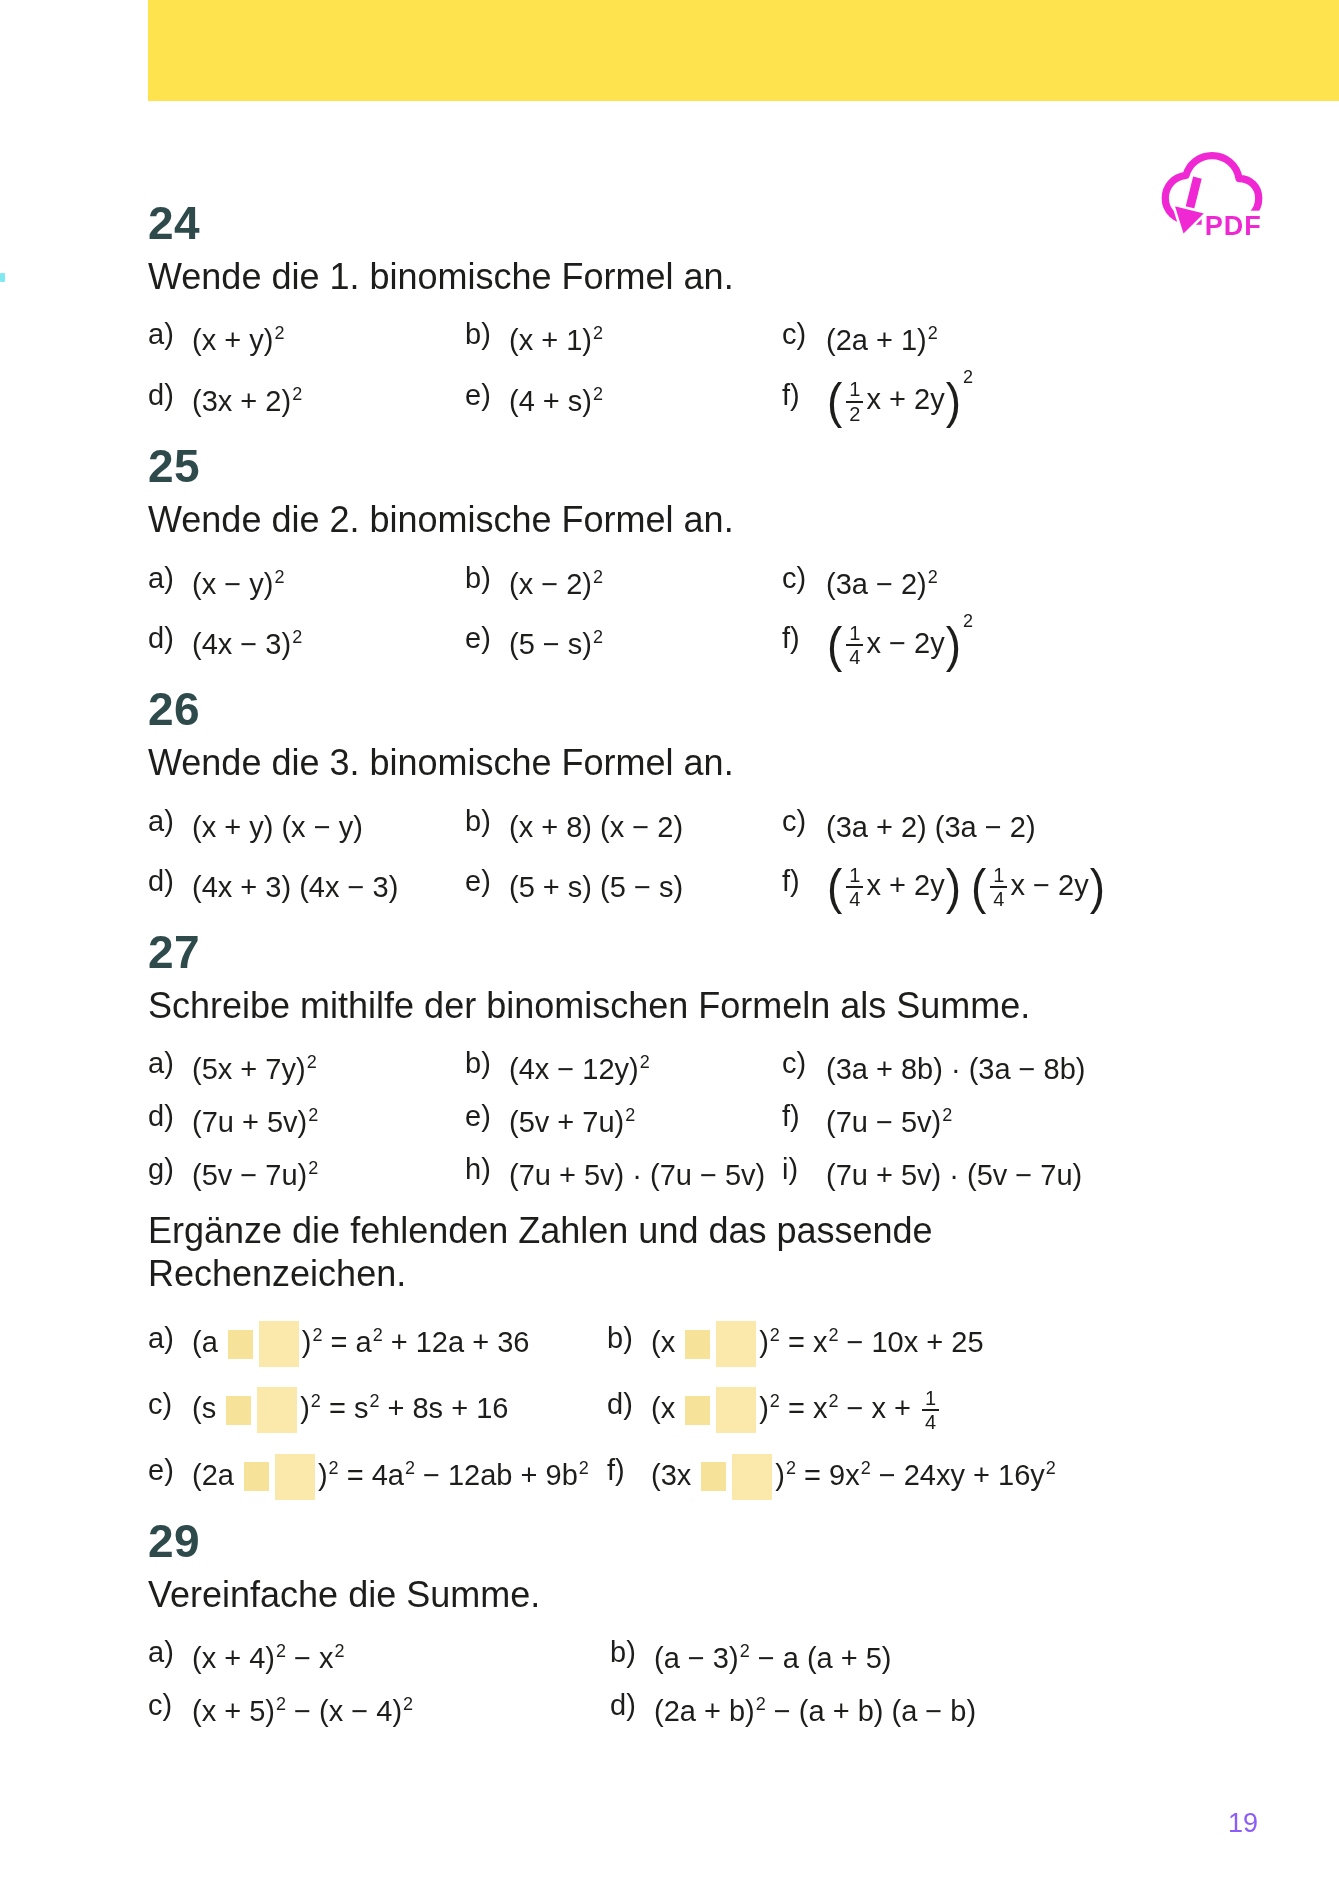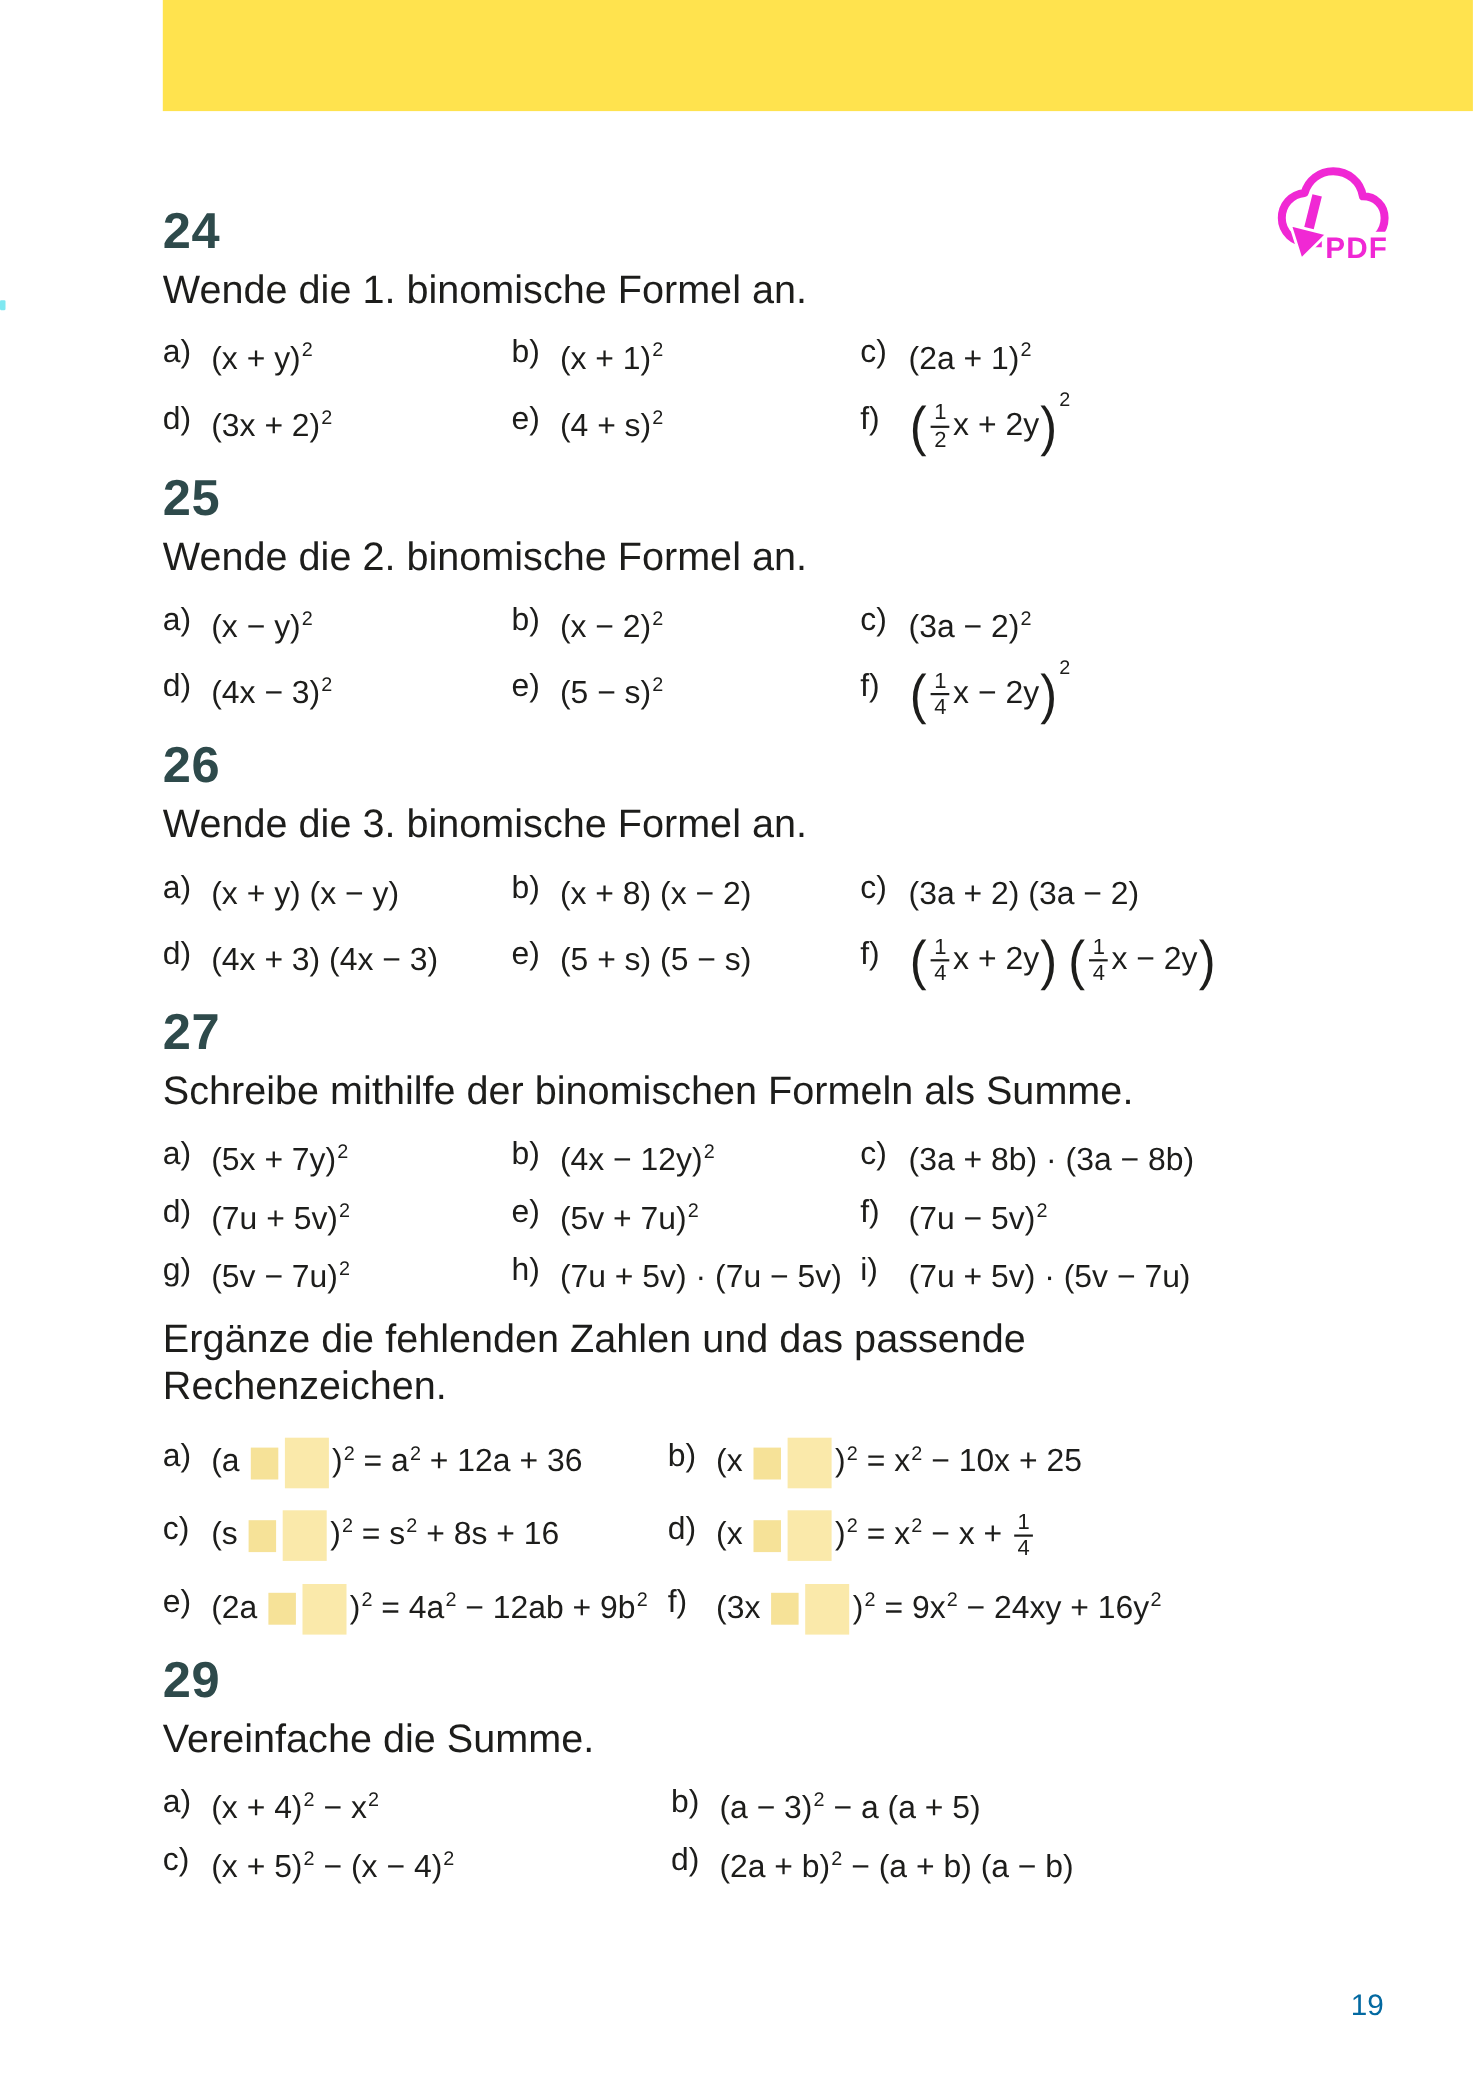--- a/index.html
+++ b/index.html
@@ -4,21 +4,21 @@
 <style>
   html,body{margin:0;padding:0;}
   body{
     width:1339px;height:1890px;position:relative;overflow:hidden;
     background:#ffffff;color:#1d1d1b;
     font-family:"Liberation Sans", sans-serif;
   }
   .band{position:absolute;left:148px;top:0;width:1191px;height:101px;background:#FFE34E;}
   .edge-mark{position:absolute;left:0;top:273px;width:5px;height:9px;background:#7FE8F1;border-radius:1px;}
   .pdf-badge{position:absolute;left:1158px;top:138px;width:108px;height:108px;}
-  main{position:absolute;left:148px;top:186px;width:975px;}
+  main{position:absolute;left:148px;top:200px;width:975px;}
   section.exercise{margin:0 0 18px 0;}
   .exnum{
     font-size:46px;line-height:1;font-weight:700;color:#2E4A4B;
     margin:0 0 10px 0;letter-spacing:0.5px;
   }
   .instr{font-size:36px;line-height:1.18;margin:0 0 14px 0;}
   .row{display:grid;align-items:center;margin-bottom:8px;min-height:44px;}
   .grid3{grid-template-columns:317px 317px 1fr;}
   .grid28{grid-template-columns:459px 1fr;}
   .grid29{grid-template-columns:462px 1fr;}
@@ -32,21 +32,21 @@
     text-align:center;font-size:20px;line-height:1.12;margin:0 3px;
   }
   .frac .num{padding:0 3px;}
   .frac .den{border-top:2px solid #1d1d1b;padding:0 3px;}
   .bigp{
     display:inline-block;font-size:46px;font-weight:400;line-height:0.8;
     transform:scaleY(1.08);vertical-align:middle;margin:0 1px;
   }
   .sbox{display:inline-block;width:25px;height:29px;background:#F6E298;margin:0 3px 0 10px;vertical-align:middle;}
   .lbox{display:inline-block;width:40px;height:46px;background:#FAE9AA;margin:0 3px 0 3px;vertical-align:middle;}
-  .pagenum{position:absolute;left:1228px;top:1808px;font-size:27px;color:#0369a1;}
+  .pagenum{position:absolute;left:1228px;top:1808px;font-size:27px;color:#8b5cf6;}
 </style>
 </head>
 <body>
 
 <div class="band"></div>
 <div class="edge-mark"></div>
 
 <div class="pdf-badge">
   <svg viewBox="0 0 104 104" width="108" height="108" aria-hidden="true">
     <path d="M31 80 H74 C88 80 97 70 97 58 C97 47 89 39 78 39 C76 26 65 17 52 17 C40 17 30 25 27 36 C15 37 7 47 7 58 C7 70 17 80 31 80 Z" fill="none" stroke="#F028D4" stroke-width="7" stroke-linejoin="round"></path>

